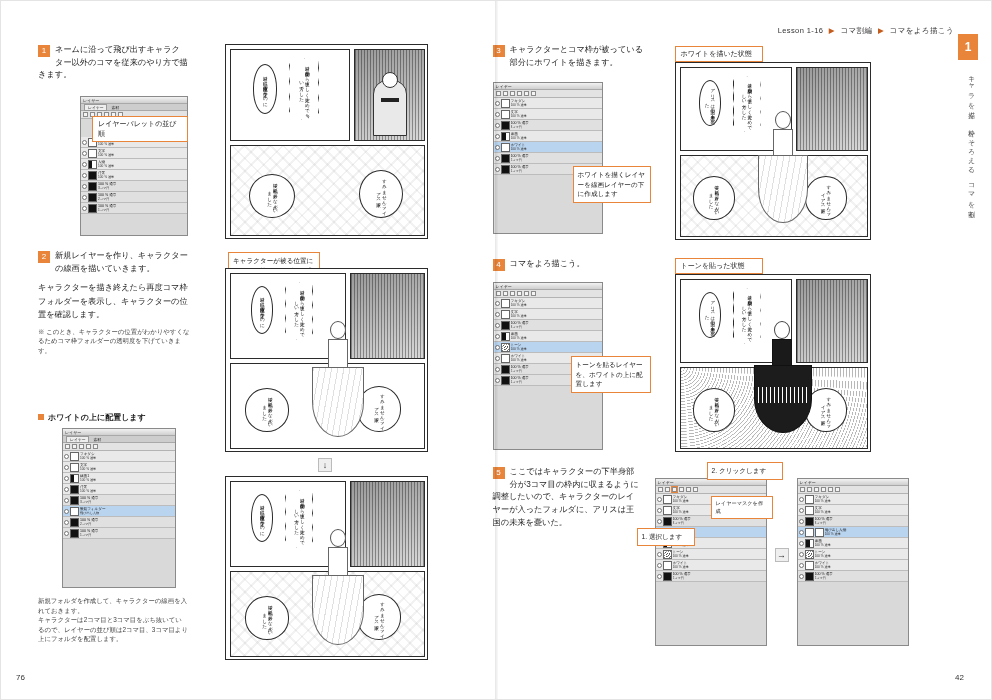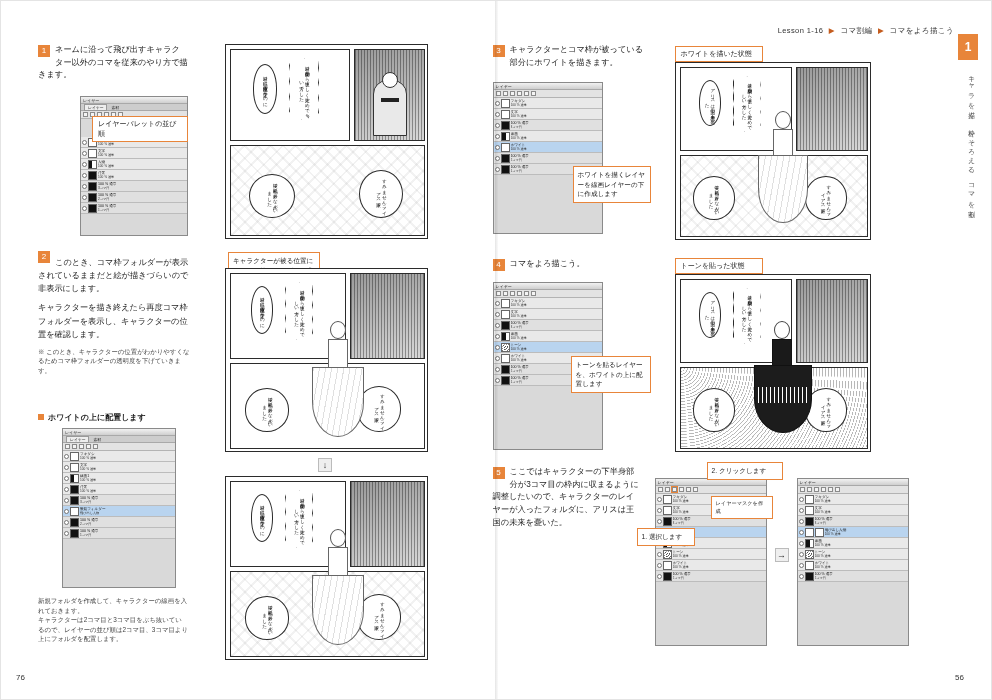--- a/index.html
+++ b/index.html
@@ -243,21 +243,21 @@
         <div style="position:absolute; left:26px; top:48px; width:18px; height:4px; background:#222;"></div>
       </div>
       <div class="mpanel bg-soft" style="left:4px; top:100px; width:195px; height:91px;">
         <div class="bubble" style="left:18px; top:28px; width:46px; height:44px; border-radius:50%;">実は私他に好きな人がいました</div>
         <div class="bubble" style="left:128px; top:24px; width:44px; height:48px; border-radius:50%;">すみませんライアス殿下</div>
       </div>
     </div>
 
     <div class="step" style="left:38px; top:250px; width:152px;">
       <div class="step-num">2</div>
-      <div class="body-text" style="margin-top:6px;">このとき、コマ枠フォルダーが表示されているままだと絵が描きづらいので非表示にします。</div>
+      <div class="step-text">新規レイヤーを作り、キャラクターの線画を描いていきます。</div>
       <div class="body-text" style="margin-top:6px;">キャラクターを描き終えたら再度コマ枠フォルダーを表示し、キャラクターの位置を確認します。</div>
       <div class="note-small" style="margin-top:6px;">※ このとき、キャラクターの位置がわかりやすくなるためコマ枠フォルダーの透明度を下げていきます。</div>
     </div>
 
     <div class="caption-head" style="position:absolute; left:38px; top:412px;">
       <span class="sq"></span><span>ホワイトの上に配置します</span>
     </div>
 
     <div class="palette" style="left:62px; top:428px; width:114px; height:160px;">
       <div class="pal-title">
@@ -369,21 +369,21 @@
     <div class="run-head">
       <span>Lesson 1-16</span>
       <span class="sep">▶</span>
       <span>コマ割編</span>
       <span class="sep">▶</span>
       <span>コマをよろ描こう</span>
     </div>
     <div class="chapter-tab">1</div>
     <div class="side-vert">キャラを描く、枠をそろえる、コマを割る</div>
 
-    <div class="folio folio-right">56</div>
+    <div class="folio folio-right">42</div>
 
     <div class="step" style="left:34px; top:44px; width:158px;">
       <div class="step-num">3</div>
       <div class="step-text">キャラクターとコマ枠が被っている部分にホワイトを描きます。</div>
     </div>
 
     <div class="callout-title" style="left:216px; top:46px; width:88px;">ホワイトを描いた状態</div>
 
     <div class="palette" style="left:34px; top:82px; width:110px; height:152px;">
       <div class="pal-title">

